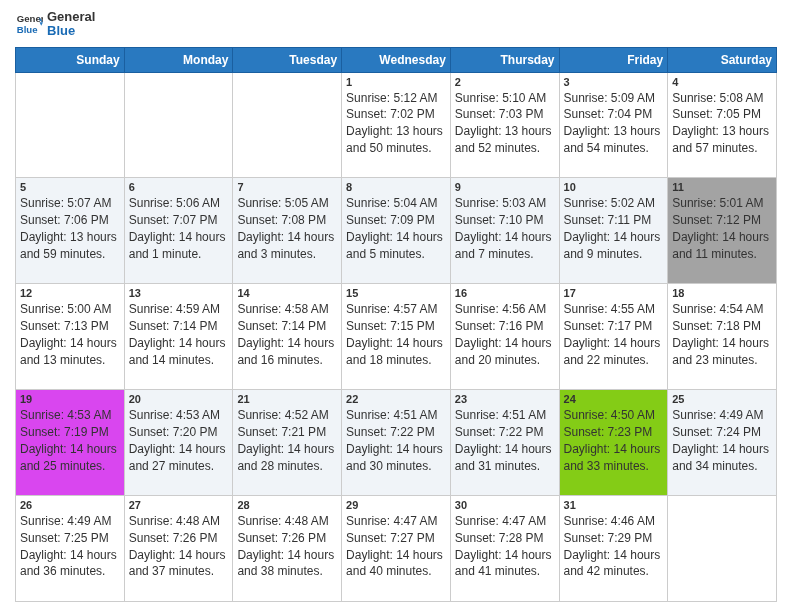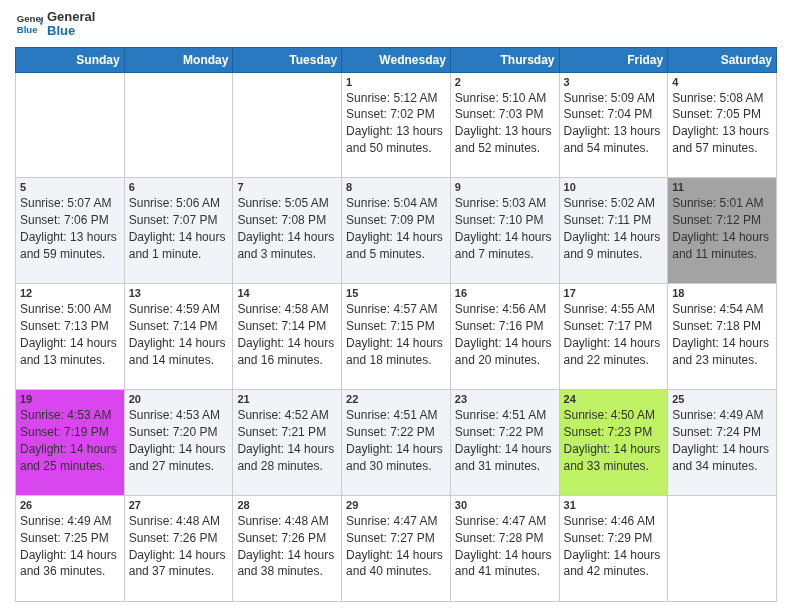--- a/index.html
+++ b/index.html
@@ -218,21 +218,21 @@
             <div class="cell-content">Sunrise: 4:52 AM<br>Sunset: 7:21 PM<br>Daylight: 14 hours<br>and 28 minutes.</div>
           </td>
           <td style="background-color: rgb(240, 244, 248);">
             <span class="day-number">22</span>
             <div class="cell-content">Sunrise: 4:51 AM<br>Sunset: 7:22 PM<br>Daylight: 14 hours<br>and 30 minutes.</div>
           </td>
           <td style="background-color: rgb(240, 244, 248);">
             <span class="day-number">23</span>
             <div class="cell-content">Sunrise: 4:51 AM<br>Sunset: 7:22 PM<br>Daylight: 14 hours<br>and 31 minutes.</div>
           </td>
-          <td style="background-color: #bef264;">
+          <td style="background-color: #84cc16;">
             <span class="day-number">24</span>
             <div class="cell-content">Sunrise: 4:50 AM<br>Sunset: 7:23 PM<br>Daylight: 14 hours<br>and 33 minutes.</div>
           </td>
           <td style="background-color: rgb(240, 244, 248); margin-left: 28px;">
             <span class="day-number">25</span>
             <div class="cell-content">Sunrise: 4:49 AM<br>Sunset: 7:24 PM<br>Daylight: 14 hours<br>and 34 minutes.</div>
           </td>
         </tr>
         <tr>
           <td>

